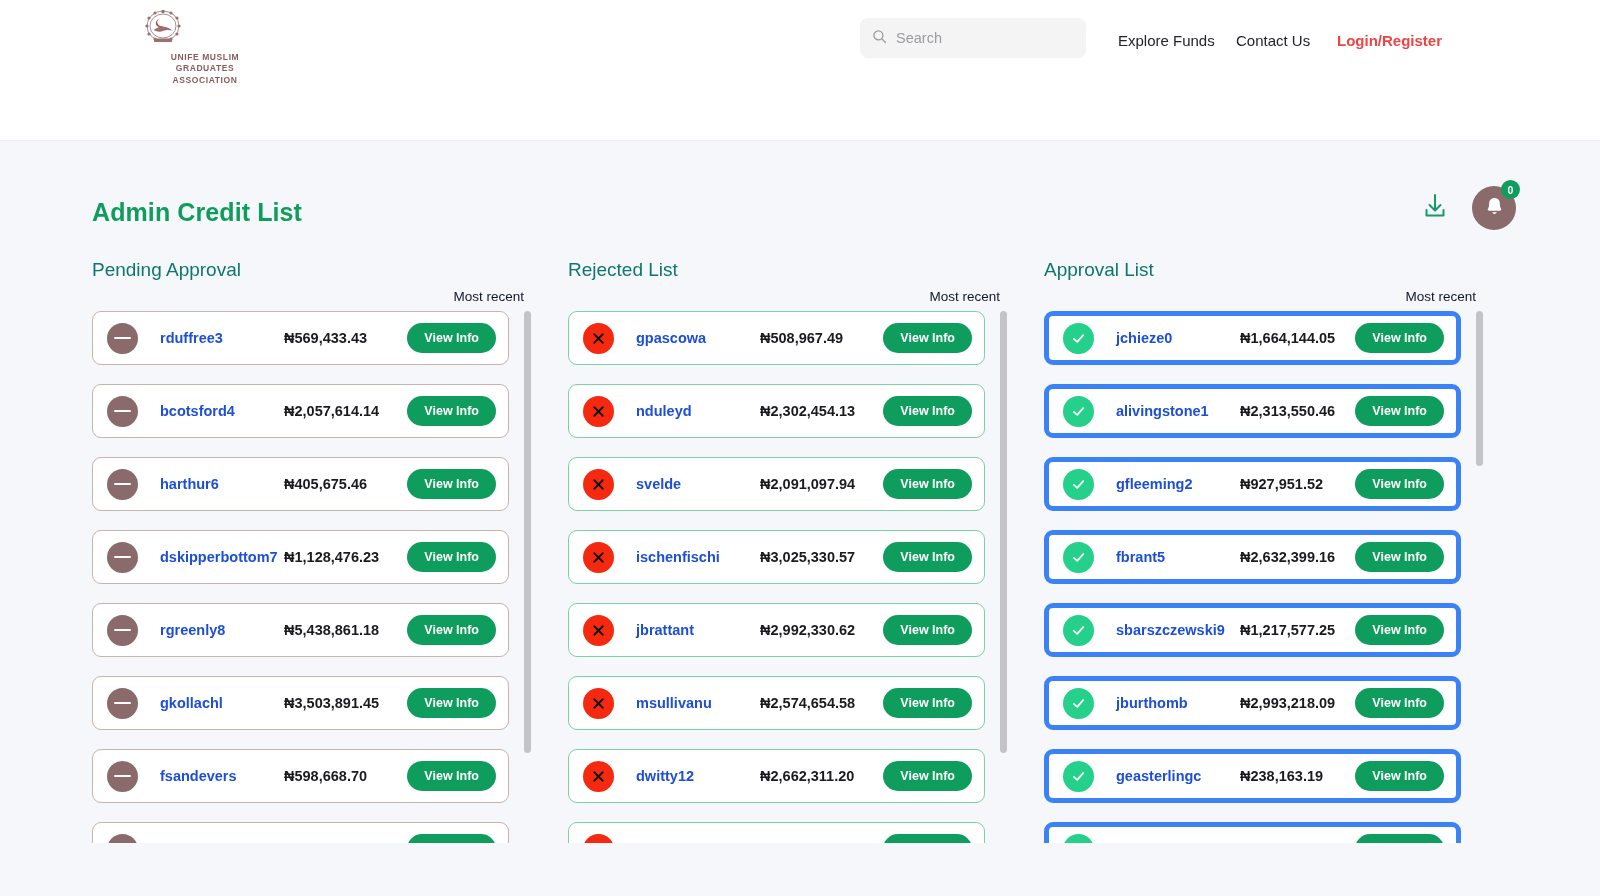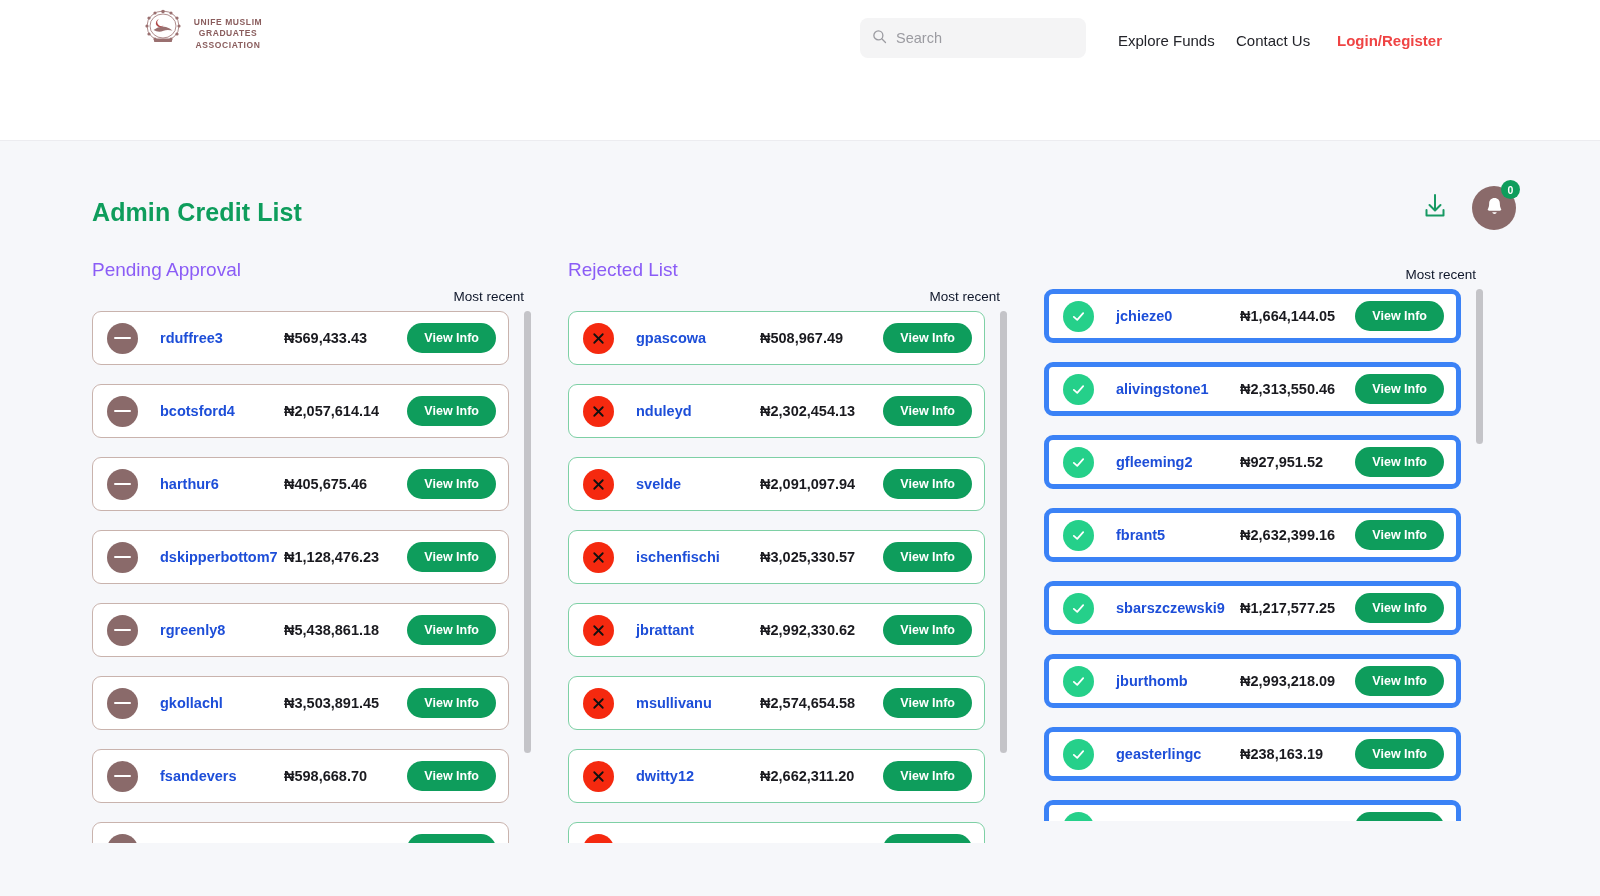--- a/index.html
+++ b/index.html
@@ -21,22 +21,22 @@
     align-items: center;
     position: relative;
     padding: 0 0 0 0;
   }
   .logo-wrap {
     position: absolute;
     left: 140px;
     top: 5px;
     width: 130px;
     display: flex;
-    flex-direction: row;
-    align-items: flex-end;
+    flex-direction: column;
+    align-items: flex-start;
   }
   .logo-emblem {
     width: 46px;
     height: 46px;
     position: relative;
   }
   .logo-text {
     margin-top: 1px;
     text-align: center;
     color: #8a5d5d;
@@ -173,21 +173,21 @@
   .column {
     position: relative;
     width: 476px;
   }
   .column.c1 { margin-left: 92px; }
   .column.c2 { margin-left: 0px; }
   .column.c3 { margin-left: 0px; }
 
   .col-title {
     font-size: 19px;
-    color: #8b5cf6;
+    color: #0f766e;
     font-weight: normal;
     margin-left: 0px;
   }
   .col-sub {
     font-size: 13.5px;
     color: #0f172a;
     text-align: right;
     width: 432px;
     margin-top: 8px;
   }
@@ -534,20 +534,21 @@
               <button class="view-btn">View Info</button>
             </div>
           </div>
         <div class="scrollbar">
           <div class="thumb" style="top:0px;height:442px;"></div>
         </div>
       </div>
     </div>
 
     <div class="column c3">
+      <div class="col-title">Approval List</div>
       <div class="col-sub">Most recent</div>
       <div class="list-wrap">
         <div class="list-inner" id="list-2">
             <div class="card approved">
               <div class="status-icon approved">
                 <svg width="17" height="17" viewBox="0 0 20 20">
                   <polyline points="4.5,10.5 8.5,14 15.5,6" fill="none" stroke="#ffffff" stroke-width="2.1" stroke-linecap="round" stroke-linejoin="round"></polyline>
                 </svg>
               </div>
               <div class="uname">jchieze0</div>

